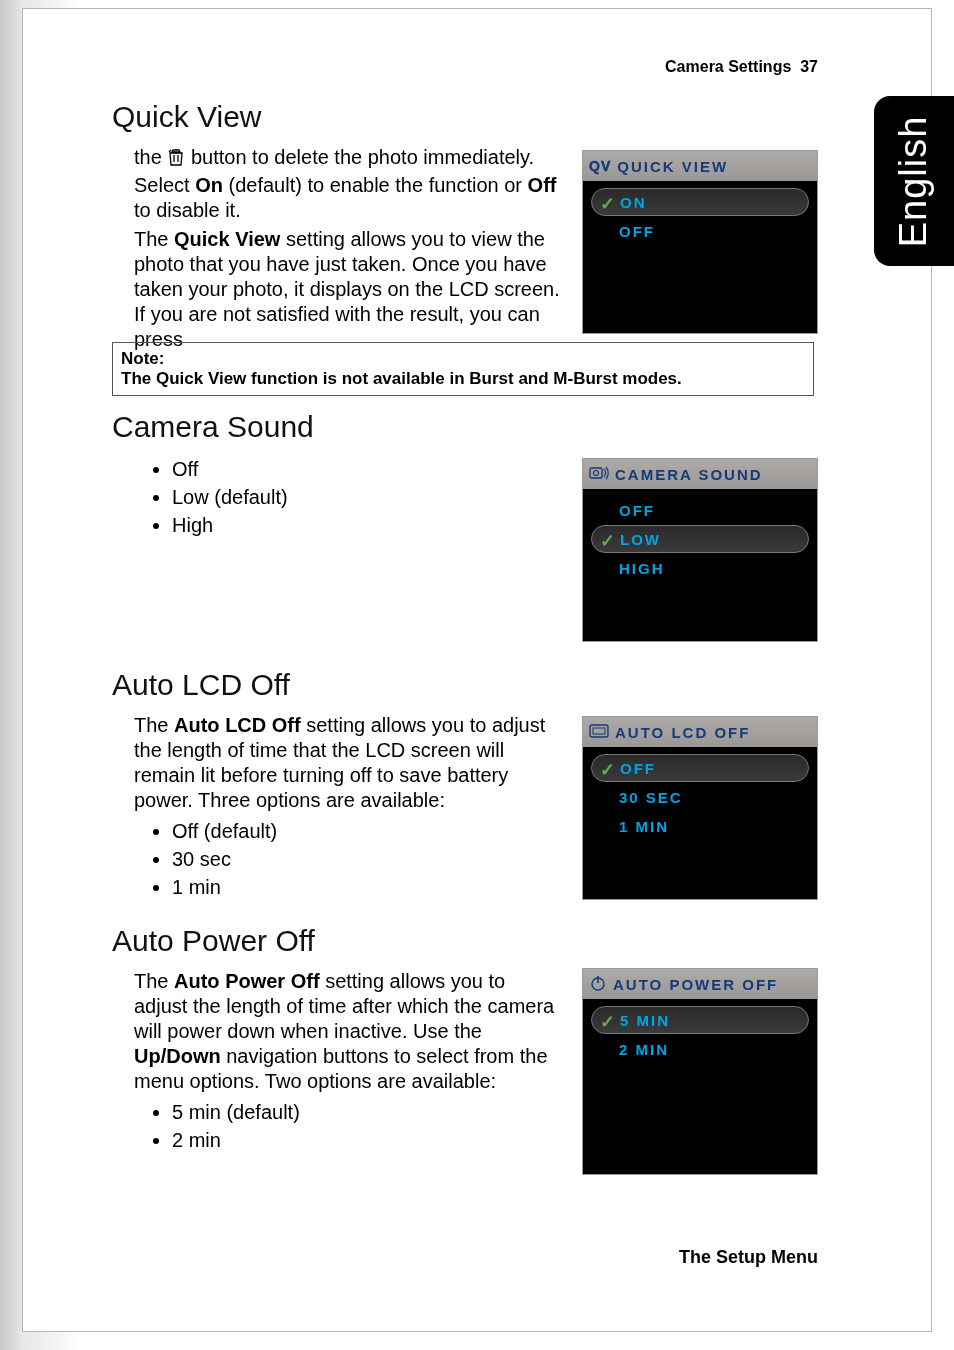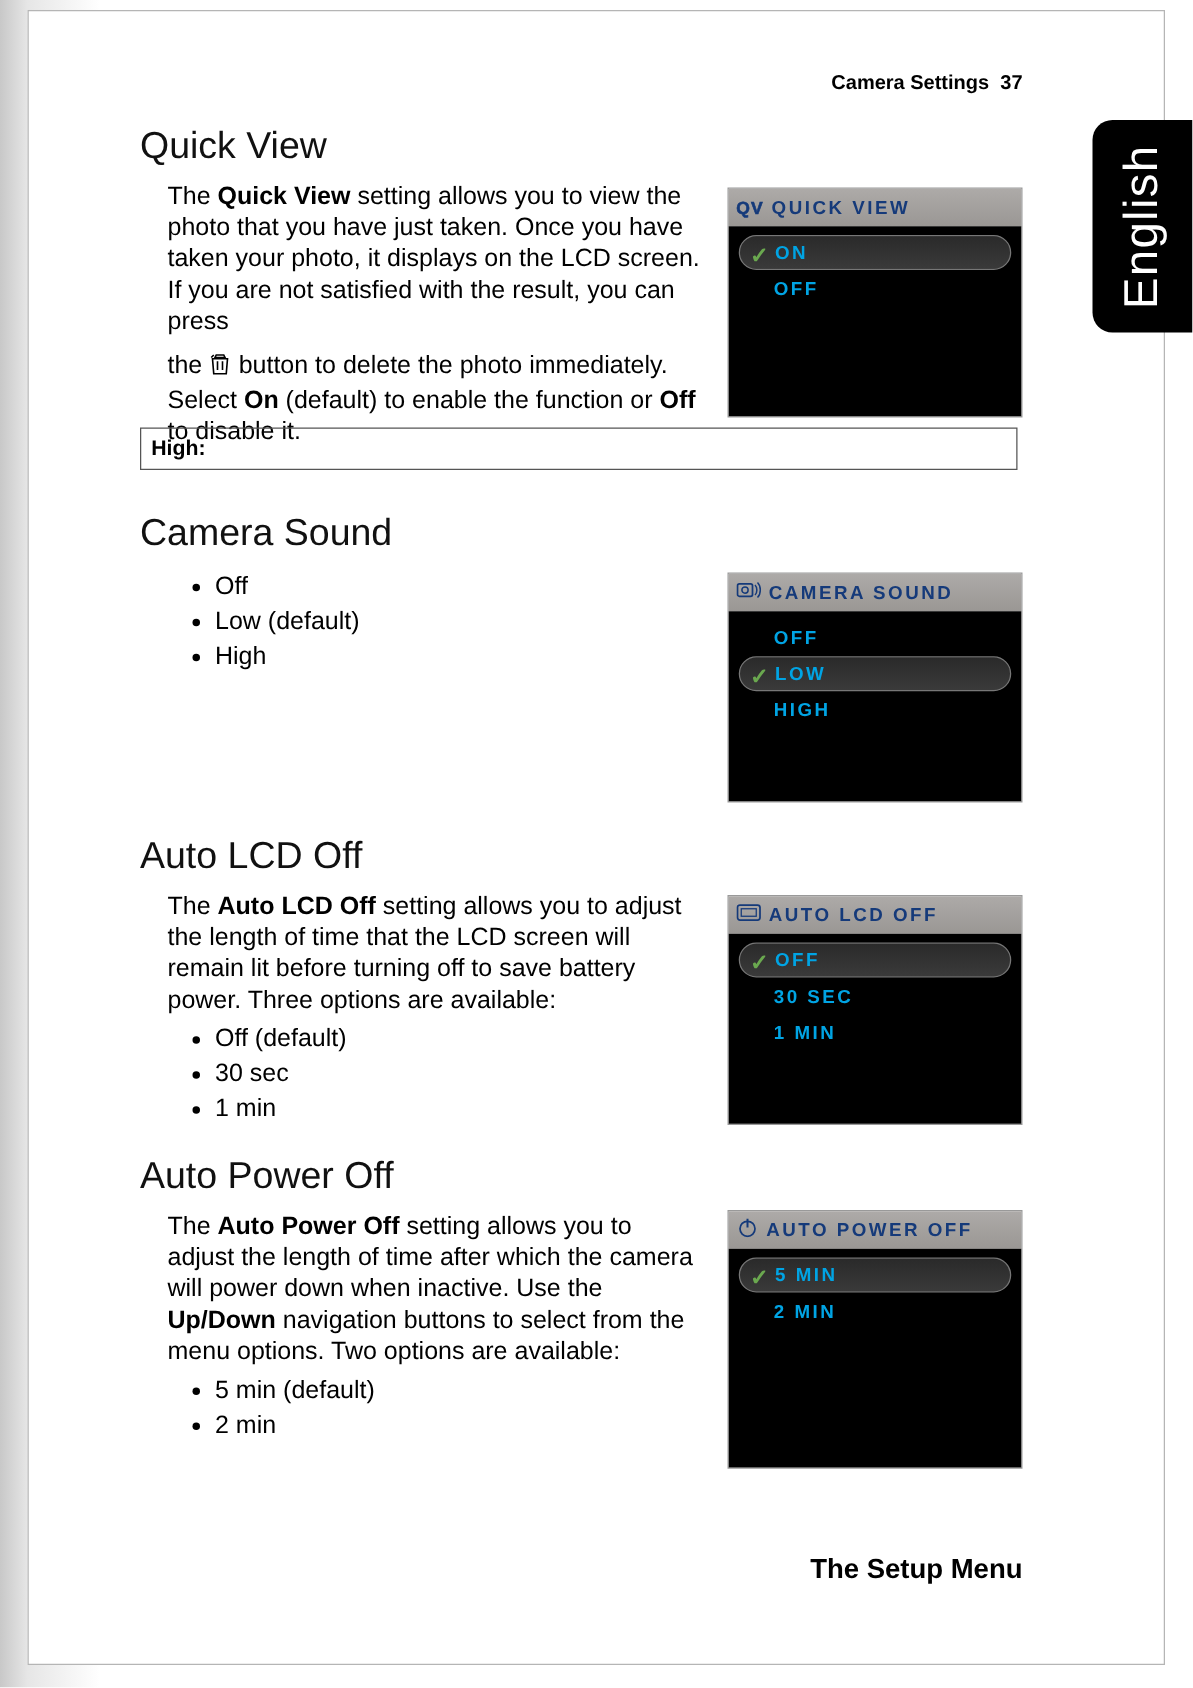--- a/index.html
+++ b/index.html
@@ -20,21 +20,21 @@
   }
   .side-tab span {
     transform:rotate(-90deg); font-size:38px; font-weight:400; letter-spacing:1px;
     font-family:Arial,Helvetica,sans-serif;
   }
   
   .header-line {
     position:absolute; top:58px; right:136px; font-size:16px; font-weight:700; color:#000;
   }
   .footer-line {
-    position:absolute; bottom:82px; right:136px; font-size:22px; font-weight:700; color:#000;
+    position:absolute; bottom:82px; right:136px; font-size:18px; font-weight:700; color:#000;
   }
   
   .sec { position:absolute; left:112px; right:136px; }
   .sec h2 { font-size:30px; font-weight:400; color:#111; margin-bottom:12px; line-height:1.1;}
   .body-col { margin-left:22px; width:430px; font-size:20px; color:#000; line-height:1.25; }
   .body-col p { margin-bottom:4px; }
   .body-col b { font-weight:700; }
   .body-col ul { list-style:disc; margin:4px 0 0 38px; }
   .body-col ul li { font-size:20px; line-height:1.4; }
   .trash-icon { display:inline-block; vertical-align:-3px; }
@@ -89,53 +89,54 @@
   <span>English</span>
 </div>
 
 <div class="header-line">
   <span>Camera Settings</span>&nbsp;&nbsp;<span>37</span>
 </div>
 
 <div class="sec qv">
   <h2>Quick View</h2>
   <div class="body-col">
-    <p>
-      <span>The </span><b>Quick View</b><span> setting allows you to view the photo that you have just taken. Once you have taken your photo, it displays on the LCD screen. If you are not satisfied with the result, you can press</span>
-    </p>
     <p style="margin-top:10px;">
       <span>the </span>
       <span class="trash-icon">
         <svg width="18" height="20" viewBox="0 0 18 20">
               <path d="M3 6h12l-1 12H4L3 6zm3-3h6l1 2H5l1-2zM2 5l2-2M7 8v7M11 8v7" stroke="#000" stroke-width="1.3" fill="none"></path>
             </svg>
       </span>
       <span> button to delete the photo immediately. Select </span><b>On</b><span> (default) to enable the function or </span><b>Off</b><span> to disable it.</span>
     </p>
+    <p>
+      <span>The </span><b>Quick View</b><span> setting allows you to view the photo that you have just taken. Once you have taken your photo, it displays on the LCD screen. If you are not satisfied with the result, you can press</span>
+    </p>
   </div>
 </div>
 
 <div class="cam-menu m-qv">
   <div class="cam-title">
     <span class="qv">QV</span>
     <span>QUICK VIEW</span>
   </div>
   <div class="cam-body">
     <div class="cam-item sel">
           <span class="chk">✓</span>
           <span>ON</span>
         </div>
     <div class="cam-item">
           <span>OFF</span>
         </div>
   </div>
 </div>
 
 <div class="note-box">
-  <div>High:</div>
+  <div>Note:</div>
+  <div>The Quick View function is not available in Burst and M-Burst modes.</div>
 </div>
 
 <div class="sec cs">
   <h2>Camera Sound</h2>
   <div class="body-col">
     <ul>
       <li>Off</li>
       <li>Low (default)</li>
       <li>High</li>
     </ul>

